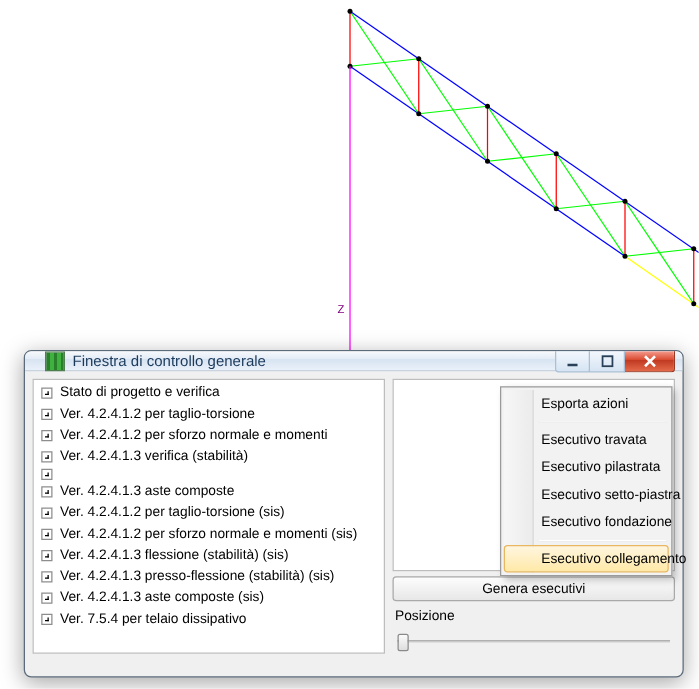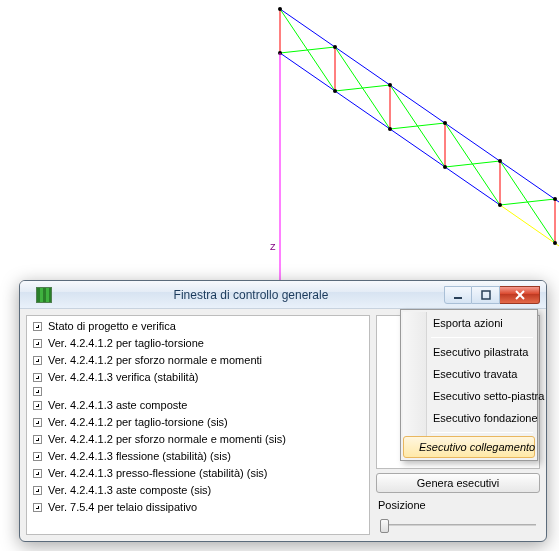--- a/index.html
+++ b/index.html
@@ -32,28 +32,27 @@
     top: 280px;
     width: 528px;
     height: 262px;
     background: #f0f0f0;
     border: 1px solid #5b6b7b;
     border-radius: 6px;
     box-shadow: 0 4px 18px rgba(0,0,0,0.35);
     overflow: hidden;
   }
   .titlebar {
-    height: 28px;
+    height: 16px;
     background: linear-gradient(#f7f9fc,#e4ecf6 40%,#d7e3f1 41%,#e9f1fa);
     border-bottom: 1px solid #c8d3df;
     display: flex;
     align-items: center;
     padding: 0 6px 0 16px;
     position: relative;
-    text-align: center;
   }
   .app-icon {
     width: 16px;
     height: 16px;
     background: repeating-linear-gradient(90deg,#2a7f2a 0 3px,#3fb13f 3px 6px);
     border: 1px solid #4f7f4f;
     margin-right: 6px;
   }
   .title {
     color: #1b3a5b;
@@ -82,21 +81,21 @@
   .win-btn svg { display:block; }
 
   .client {
     padding: 6px;
     display:flex;
     gap:6px;
     height: calc(100% - 28px);
   }
 
   .tree-panel {
-    width: 344px;
+    width: 282px;
     height: 100%;
     background: #ffffff;
     border:1px solid #bdbdbd;
     overflow: hidden;
     padding: 2px 0;
   }
   .tree-item {
     display:flex;
     align-items:center;
     padding: 1px 4px 1px 6px;
@@ -202,22 +201,21 @@
     margin: 3px 2px 3px 28px;
     height:1px;
     background:#c7c7c7;
     border-bottom:1px solid #ffffff;
   }
   .menu-item.highlighted {
     background: linear-gradient(#fff6df,#ffe9a8);
     border:1px solid #e9b75f;
     border-radius:3px;
     margin:0 0 0 0;
-    padding-left:15px;
-    font-style:italic;
+    padding-left:29px;
   }
 </style>
 </head>
 <body>
 
 <svg class="diagram" viewBox="0 0 559 300">
 
   <line x1="280" y1="9" x2="559" y2="202" stroke="#0000ff" stroke-width="1"></line>
 
   <line x1="280" y1="53" x2="500" y2="205" stroke="#0000ff" stroke-width="1"></line>
@@ -350,24 +348,24 @@
 </div>
 
 <div class="context-menu">
   <div class="menu-gutter"></div>
   <div class="menu-items" id="menu-items">
       <div class="menu-item">
         <span>Esporta azioni</span>
       </div>
       <div class="menu-sep"></div>
       <div class="menu-item">
+        <span>Esecutivo travata</span>
+      </div>
+      <div class="menu-item">
         <span>Esecutivo pilastrata</span>
-      </div>
-      <div class="menu-item">
-        <span>Esecutivo travata</span>
       </div>
       <div class="menu-item">
         <span>Esecutivo setto-piastra</span>
       </div>
       <div class="menu-item">
         <span>Esecutivo fondazione</span>
       </div>
       <div class="menu-sep"></div>
       <div class="menu-item highlighted">
         <span>Esecutivo collegamento</span>

